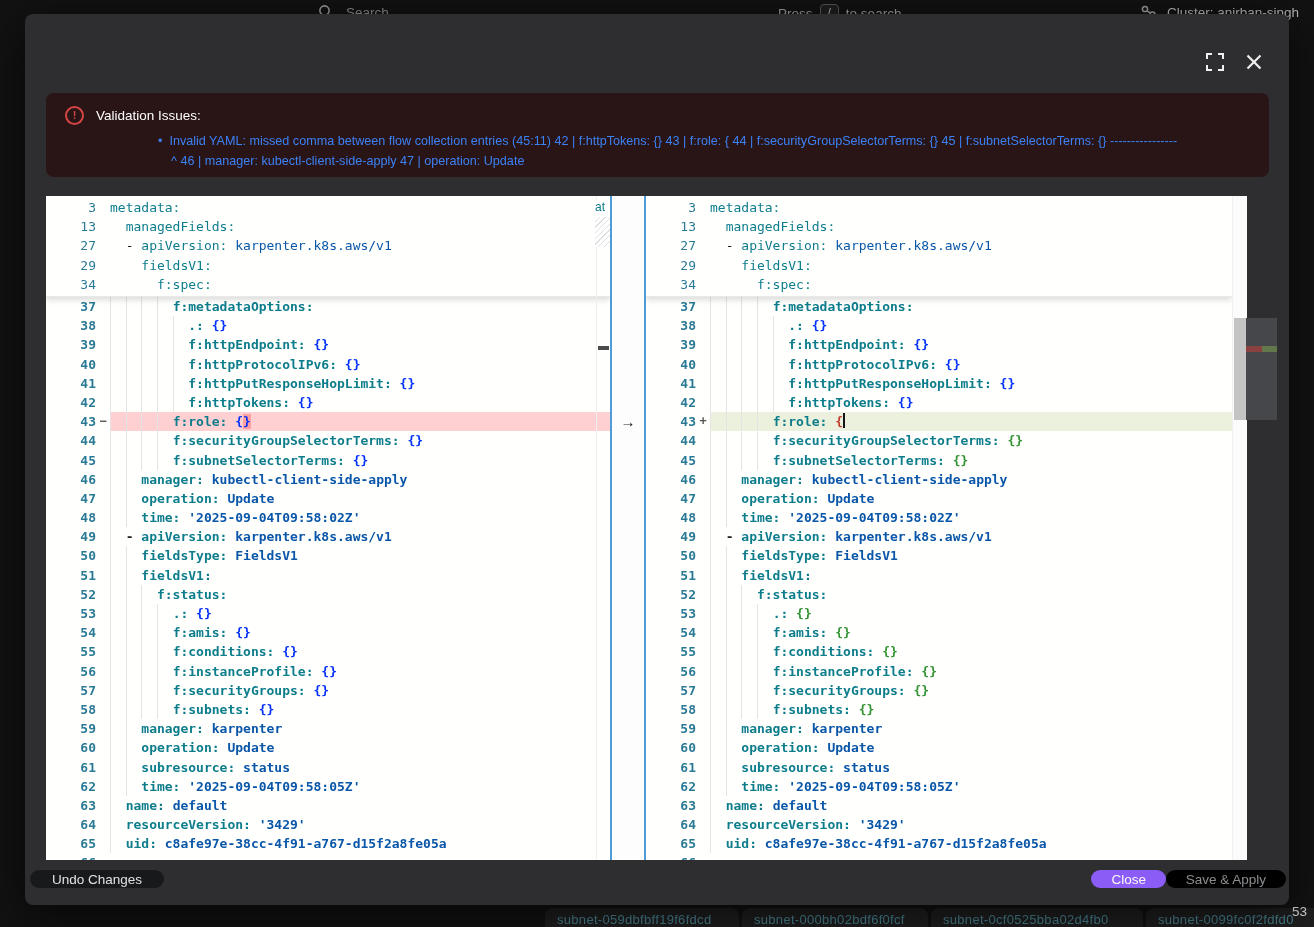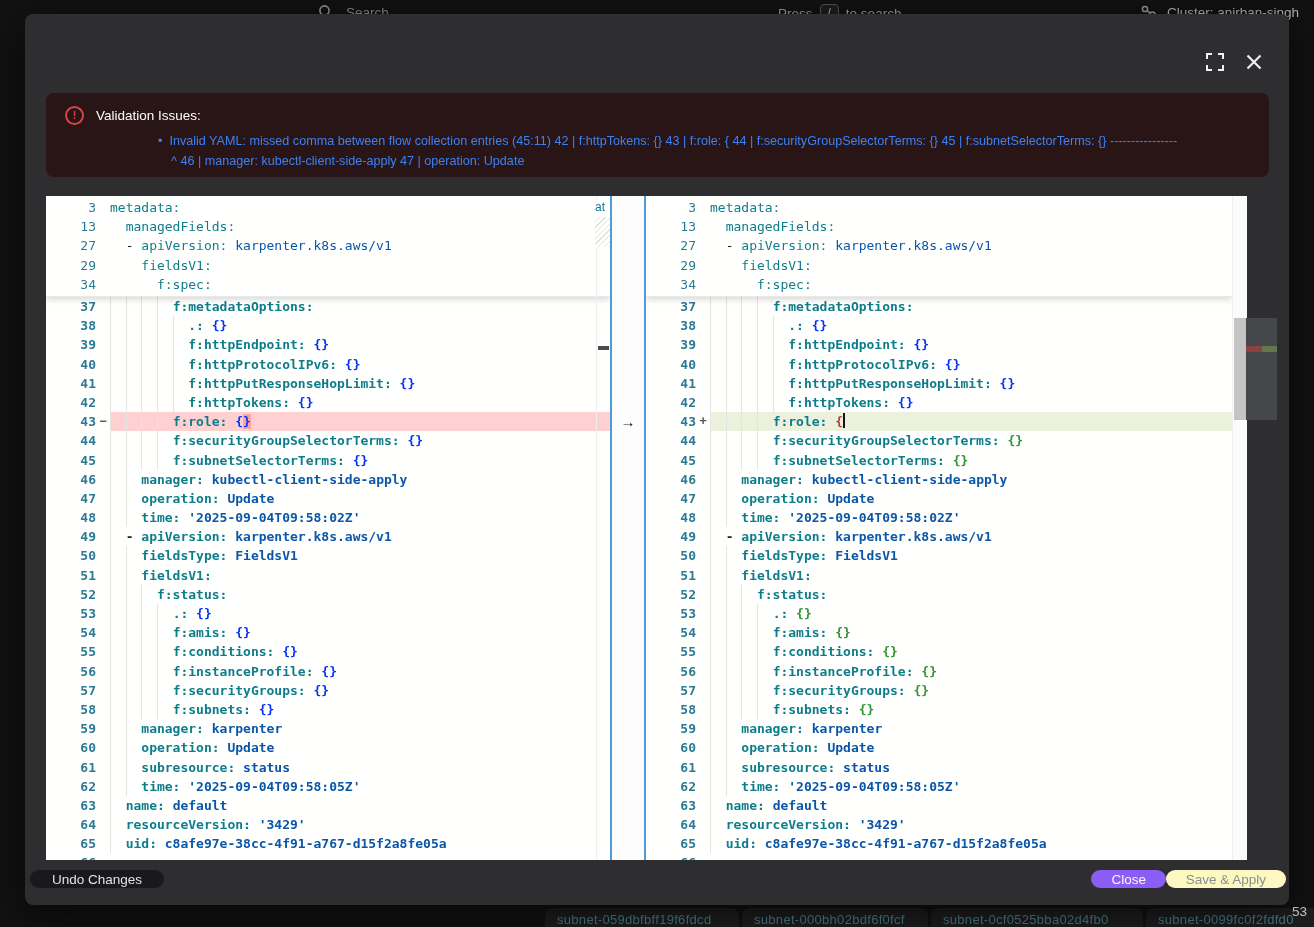--- a/index.html
+++ b/index.html
@@ -78,21 +78,21 @@
   .overview{position:absolute;left:1200px;top:0;width:31px;height:664px;background:transparent;}
   .ov-viewport{position:absolute;left:0;top:122px;width:31px;height:102px;background:#46474b;}
   .ov-red{position:absolute;left:0;top:150px;width:16px;height:6px;background:#8a4140;}
   .ov-green{position:absolute;left:16px;top:150px;width:15px;height:6px;background:#63784a;}
 
   
   .btn{position:absolute;top:856px;height:18px;border-radius:9px;font-size:13.5px;display:flex;
        align-items:center;justify-content:center;cursor:pointer;font-family:"Liberation Sans",sans-serif;}
   .btn-undo{left:5px;padding:0 22px;background:#18191b;color:#e2e2e2;}
   .btn-close{right:123px;padding:0 20px;background:#8b5cf6;color:#fafafa;}
-  .btn-save{right:3px;padding:0 20px;background:#fef9c3;color:#8b8e91;cursor:default;}
+  .btn-save{right:3px;padding:0 20px;background:#000000;color:#8b8e91;cursor:default;}
 </style>
 </head>
 <body>
 
 <div class="page">
 
   <div class="topbar">
     <div class="tb-item tb-search">
       <svg width="16" height="16" viewBox="0 0 16 16">
         <circle cx="6.5" cy="6.5" r="4.6" fill="none" stroke="#9a9a9a" stroke-width="1.6"></circle>

